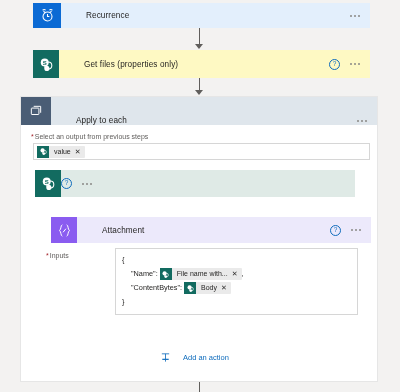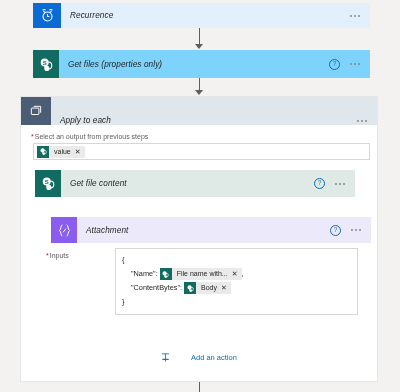--- a/index.html
+++ b/index.html
@@ -35,26 +35,25 @@
     width: 28px;
     height: 100%;
     min-width: 28px;
     display: flex;
     align-items: center;
     justify-content: center;
     box-sizing: border-box;
   }
   .card-title {
     flex: 1;
-    padding-left: 9px;
+    padding-left: 25px;
     font-size: 8.2px;
     color: #201f1e;
     letter-spacing: .1px;
     white-space: nowrap;
-    font-style: italic;
   }
   .head-actions {
     display: flex;
     align-items: center;
     gap: 9px;
     padding-right: 9px;
   }
   .help-ico {
     width: 9px;
     height: 9px;
@@ -82,21 +81,21 @@
 
   
   #recurrence-card {
     left: 33px; top: 3px; width: 337px; height: 25px;
     background: #e3effc;
   }
   #recurrence-card .icon-sq { background: #0b6ad4; }
 
   #getfiles-card {
     left: 33px; top: 50px; width: 337px; height: 28px;
-    background: #7dd3fc;
+    background: #fef9c3;
   }
   #getfiles-card .icon-sq { background: #126b60; width: 26px; min-width: 26px; }
 
   #applyto-container {
     position: absolute;
     left: 20px; top: 96px; width: 358px; height: 286px;
     background: #ffffff;
     border: 1px solid #e6e6e6;
     box-sizing: border-box;
   }
@@ -193,21 +192,21 @@
   .json-line { white-space: nowrap; }
   .json-indent { padding-left: 9px; }
   .json-key { color: #201f1e; }
 
   
   #add-action {
     position: absolute;
     left: 160px; top: 352px;
     display: flex;
     align-items: center;
-    gap: 20px;
+    gap: 12px;
     color: #0f6cbd;
     font-size: 7.5px;
     cursor: pointer;
   }
 
   
   .conn {
     position: absolute;
     left: 199px;
     width: 1px;
@@ -325,21 +324,20 @@
 <div class="card" id="getfilecontent-card">
   <div class="card-head">
     <div class="icon-sq">
       <svg width="17" height="17" viewBox="0 0 24 24">
         <circle cx="9.5" cy="9" r="5.6" fill="#ffffff"></circle>
         <circle cx="14.5" cy="13.5" r="5" fill="none" stroke="#ffffff" stroke-width="1.5"></circle>
         <circle cx="12.5" cy="17.5" r="3.6" fill="#ffffff"></circle>
         <text x="9.5" y="12.2" font-size="8.5" font-family="Liberation Sans, sans-serif" font-weight="bold" fill="#126b60" text-anchor="middle">S</text>
       </svg>
     </div>
-    <div class="card-title">Get file content</div>
     <div class="head-actions">
       <div class="help-ico">?</div>
       <div class="ellipsis">
           <i></i>
           <i></i>
           <i></i>
         </div>
     </div>
   </div>
 </div>

